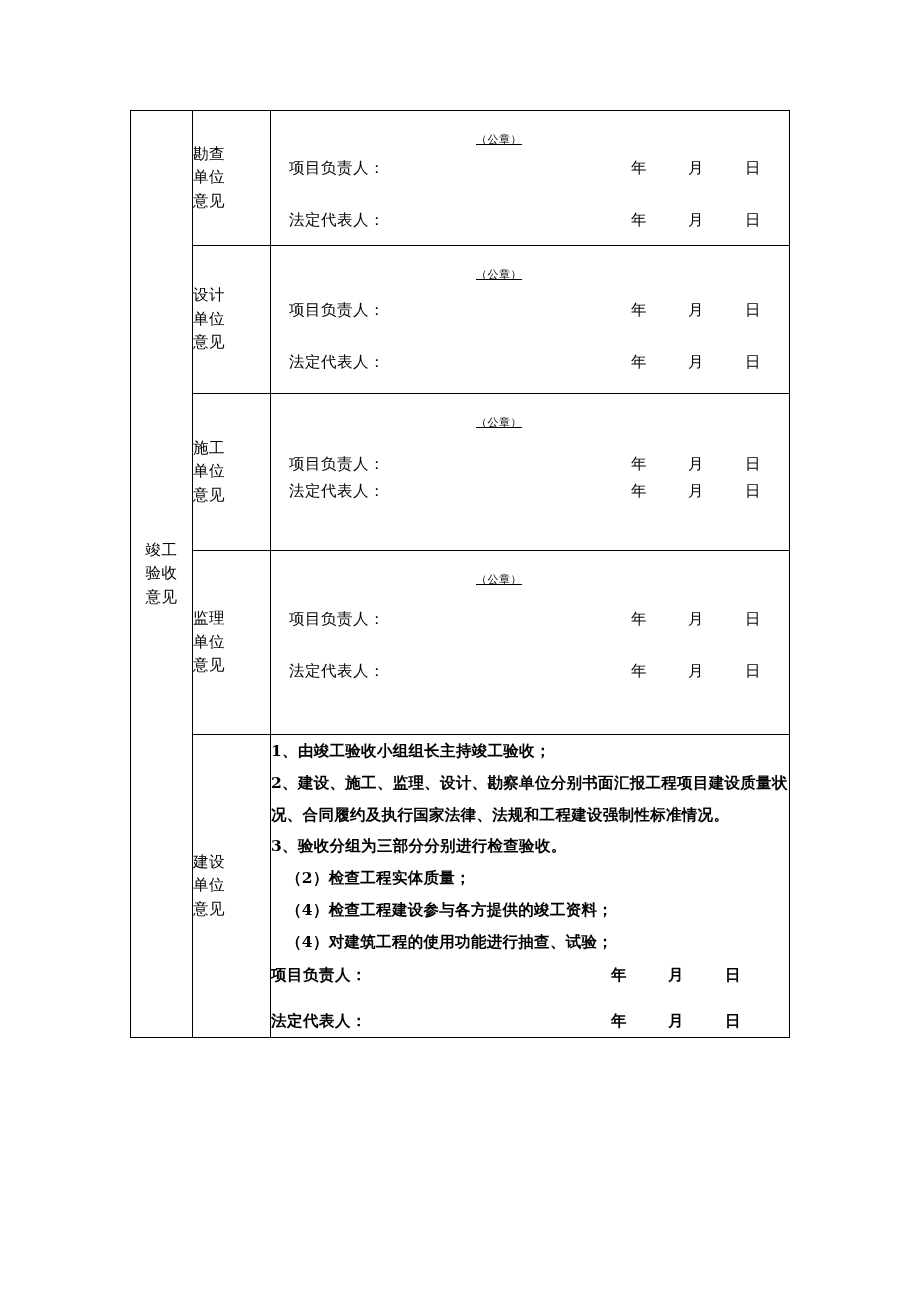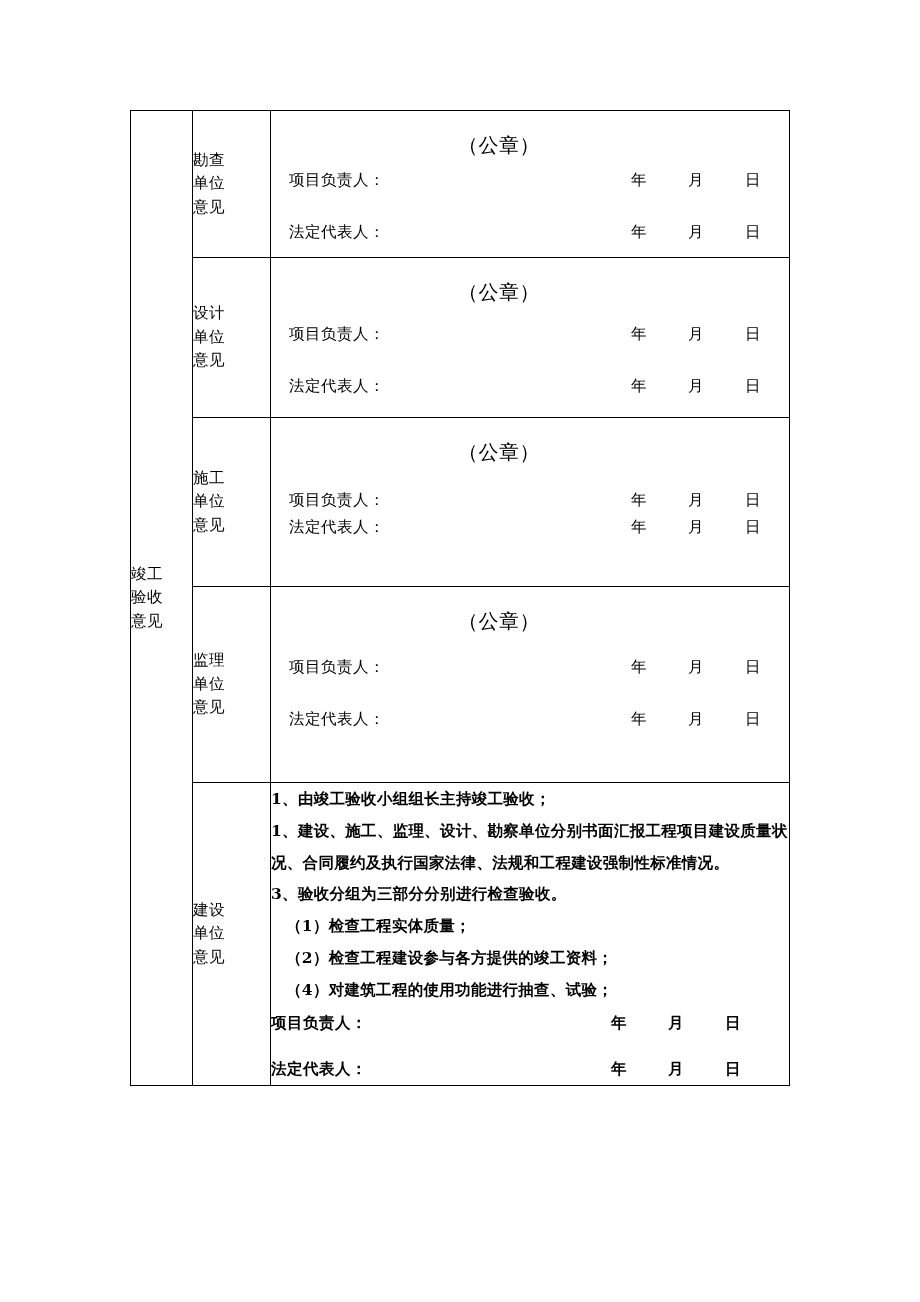--- a/index.html
+++ b/index.html
@@ -47,38 +47,40 @@
   .col-body   { width: 519px; }
 
   
   .vlabel {
     line-height: 1.52;
     font-size: 15.5px;
     letter-spacing: 0.5px;
     white-space: pre-line;
   }
   .vlabel-main {
+    text-align: center;
     line-height: 1.52;
     font-size: 15.5px;
     letter-spacing: 0.5px;
     white-space: pre-line;
   }
 
   
   .opinion {
     position: relative;
     padding: 0;
     height: 100%;
   }
   .seal {
     text-align: center;
-    font-size: 20px;
+    font-size: 11px;
     padding-top: 21px;
     padding-right: 62px;
     letter-spacing: 0.5px;
+    text-decoration: underline;
   }
   .sig-block {
     padding-left: 18px;
     padding-right: 10px;
   }
   .sig-row {
     display: flex;
     align-items: baseline;
     font-size: 15.5px;
     letter-spacing: 0.5px;
@@ -236,24 +238,24 @@
           </div>
         </td>
       </tr>
 
       <tr>
         <td class="vlabel">建设
 单位
 意见</td>
         <td class="notes">
           <div class="line para">1、由竣工验收小组组长主持竣工验收；</div>
-          <div class="line para">1、建设、施工、监理、设计、勘察单位分别书面汇报工程项目建设质量状况、合同履约及执行国家法律、法规和工程建设强制性标准情况。</div>
+          <div class="line para">2、建设、施工、监理、设计、勘察单位分别书面汇报工程项目建设质量状况、合同履约及执行国家法律、法规和工程建设强制性标准情况。</div>
           <div class="line para">3、验收分组为三部分分别进行检查验收。</div>
-          <div class="line sub">（1）检查工程实体质量；</div>
-          <div class="line sub">（2）检查工程建设参与各方提供的竣工资料；</div>
+          <div class="line sub">（2）检查工程实体质量；</div>
+          <div class="line sub">（4）检查工程建设参与各方提供的竣工资料；</div>
           <div class="line sub">（4）对建筑工程的使用功能进行抽查、试验；</div>
 
           <div class="notes-sigs">
             <div class="sig-row">
               <span class="sig-name">项目负责人：</span>
               <span class="sig-spacer"></span>
               <span class="dt">年</span>
               <span class="dt">月</span>
               <span class="dt last">日</span>
             </div>

